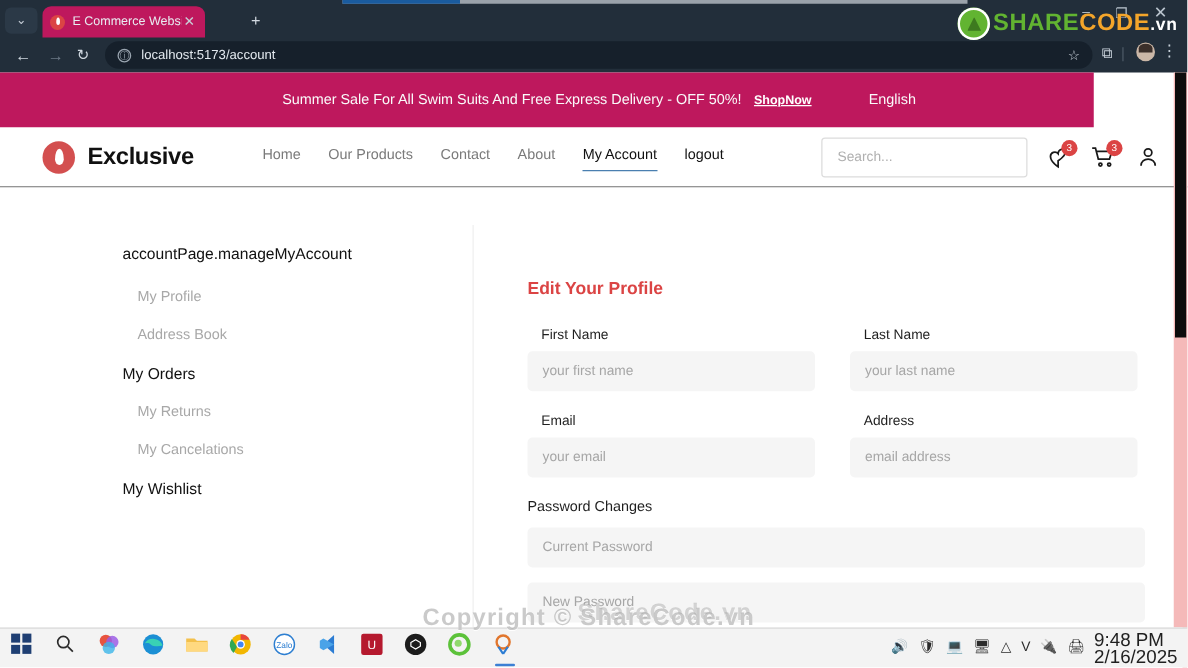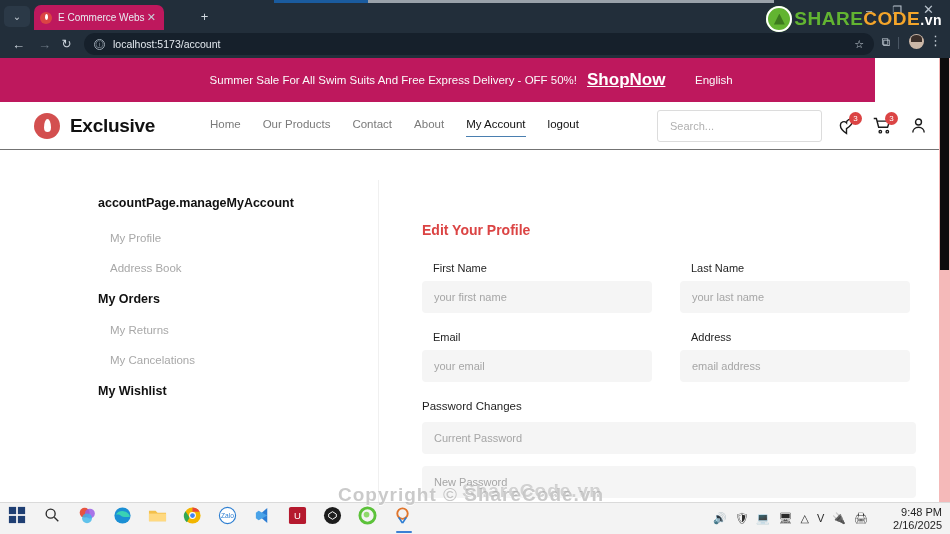--- a/index.html
+++ b/index.html
@@ -109,21 +109,21 @@
   .sc-vn { color: #ffffff; font-size: 14px; }
 
   
   .announce {
     position: absolute; left: 0; top: 58px; width: 875px; height: 44px;
     background: #be185d; color: #fafafa;
     display: flex; align-items: center; justify-content: center;
   }
   .announce-text { font-size: 11.5px; }
   .announce-link {
-    font-size: 17px; font-weight: bold; text-decoration: underline;
+    font-size: 10px; font-weight: bold; text-decoration: underline;
     margin-left: 10px; color: #ffffff;
   }
   .announce-lang { position: absolute; left: 695px; font-size: 11.5px; color: #fafafa; }
 
   
   .site-header {
     position: absolute; left: 0; top: 102px; width: 950px; height: 48px;
     background: #ffffff; border-bottom: 1px solid #737373;
     display: flex; align-items: center;
   }
@@ -160,21 +160,21 @@
     position: absolute; right: -4px; top: -3px; min-width: 13px; height: 13px;
     background: #db4444; color: #ffffff; border-radius: 50%;
     font-size: 8px; line-height: 13px; text-align: center;
   }
 
   
   .page-body { position: absolute; left: 0; top: 150px; width: 950px; height: 352px; background: #ffffff; }
   .divider-v { position: absolute; left: 378px; top: 30px; width: 1px; height: 322px; background: #f0f0f0; }
 
   .sidebar { position: absolute; left: 98px; top: 46px; width: 260px; }
-  .side-head { font-size: 12.5px; font-weight: bold; color: #111111; margin-bottom: 22px; }
+  .side-head { font-size: 12.5px; font-weight: normal; color: #111111; margin-bottom: 22px; }
   .side-head.orders { margin-top: 14px; margin-bottom: 18px; }
   .side-head.wishlist { margin-top: 16px; }
   .side-link { font-size: 11.5px; color: #a8a8a8; margin-left: 12px; margin-bottom: 18px; }
 
   .form-area { position: absolute; left: 422px; top: 72px; width: 498px; }
   .form-title { font-size: 14px; font-weight: bold; color: #db4444; margin-bottom: 24px; }
   .form-row { display: flex; gap: 28px; margin-bottom: 18px; }
   .form-field { width: 230px; }
   .field-label { font-size: 11px; color: #1f1f1f; margin-bottom: 7px; padding-left: 11px; }
   .field-input {
@@ -223,22 +223,22 @@
   }
   .tb-icons { position: absolute; left: 8px; top: 3px; display: flex; align-items: center; gap: 13px; }
   .tb-icon { width: 22px; height: 22px; position: relative; border-radius: 4px; }
   .tb-icon.active::after {
     content: ""; position: absolute; left: 3px; right: 3px; bottom: -5px;
     height: 2px; background: #3b7fd4; border-radius: 1px;
   }
   .tb-tray { position: absolute; right: 82px; top: 8px; display: flex; align-items: center; gap: 8px; }
   .tray-ico { font-size: 11px; color: #2b2b2b; line-height: 14px; }
   .tb-clock {
-    position: absolute; right: 8px; top: 3px; text-align: right;
-    font-size: 11px; color: #1f1f1f; line-height: 13px;
+    position: absolute; right: 8px; top: 3px; 
+    font-size: 15px; color: #1f1f1f; line-height: 13px;
   }
 </style>
 </head>
 <body>
 
 <div id="screen">
 
   <div class="browser-chrome">
     <div class="load-bar">
       <div class="load-bar-fill"></div>

